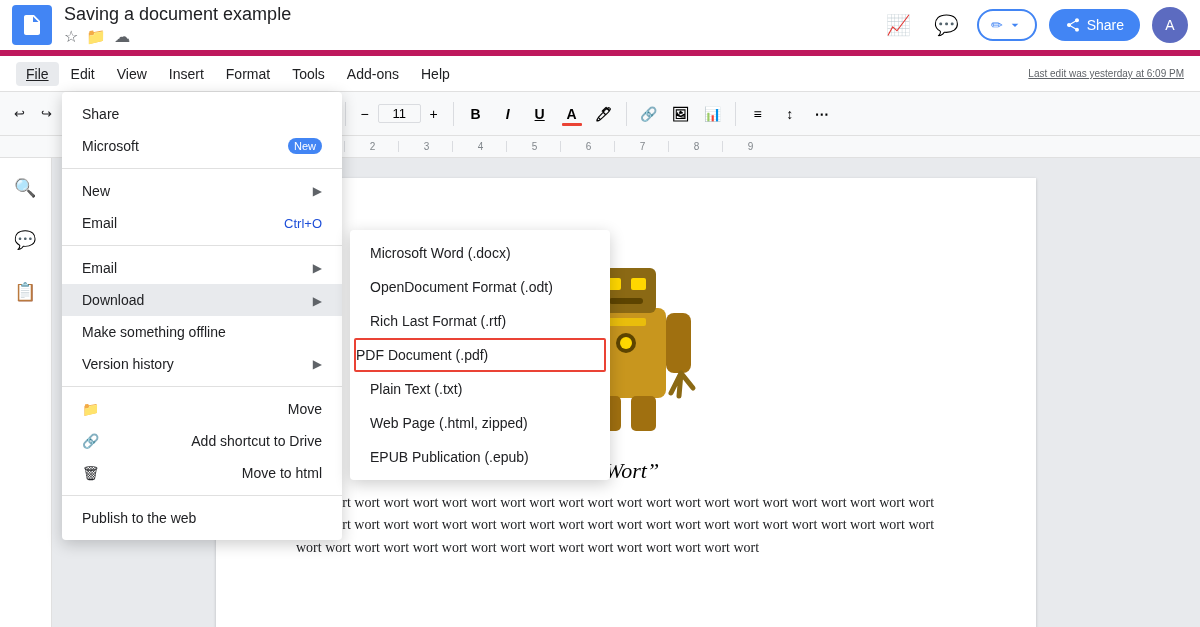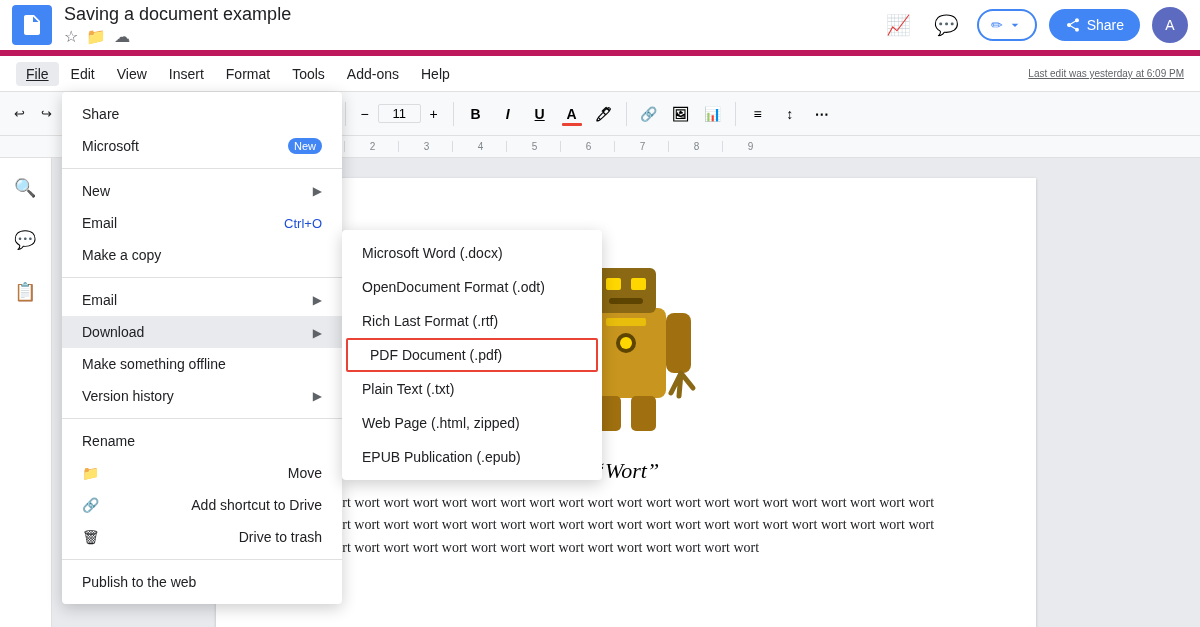--- a/index.html
+++ b/index.html
@@ -190,37 +190,37 @@
     .fm-item .arrow { color: #5f6368; font-size: 12px; }
     .fm-divider { height: 1px; background: #e0e0e0; margin: 6px 0; }
     .fm-badge {
       background: #4285f4; color: white; font-size: 11px;
       padding: 2px 6px; border-radius: 10px; margin-left: 8px;
     }
 
     
     .download-submenu {
       position: absolute;
-      top: 230px; left: 342px;
+      top: 230px; left: 350px;
       width: 260px;
       background: white;
       box-shadow: 0 4px 16px rgba(0,0,0,0.2);
       border-radius: 4px;
       z-index: 101;
       padding: 6px 0;
     }
     .ds-item {
       padding: 9px 20px; font-size: 14px; cursor: pointer; color: #202124;
     }
     .ds-item.highlighted {
       background: #fff;
       border: 2px solid #ea4335;
       border-radius: 2px;
       margin: 0 4px;
-      padding: 7px 22px;
+      padding: 7px 0;
     }
   </style>
 </head>
 <body>
 
 <div class="top-bar">
   <div class="app-icon">
     <svg width="24" height="24" viewBox="0 0 24 24" fill="white">
       <path d="M14 2H6c-1.1 0-2 .9-2 2v16c0 1.1.9 2 2 2h12c1.1 0 2-.9 2-2V8l-6-6zm-1 7V3.5L18.5 9H13z"></path>
     </svg>
@@ -392,23 +392,20 @@
   <div class="fm-item">
     <span>New</span>
     <span class="arrow">▶</span>
   </div>
 
   <div class="fm-item">
     <span>Email</span>
     <span class="shortcut">Ctrl+O</span>
   </div>
 
-  <div class="fm-item">
-    <span>Make a copy</span>
-  </div>
   <div class="fm-divider"></div>
 
   <div class="fm-item">
     <span>Email</span>
     <span class="arrow">▶</span>
   </div>
 
   <div class="fm-item active" style="background:#e8eaed;">
     <span>Download</span>
     <span class="arrow">▶</span>
@@ -417,37 +414,34 @@
   <div class="fm-item">
     <span>Make something offline</span>
   </div>
 
   <div class="fm-item">
     <span>Version history</span>
     <span class="arrow">▶</span>
   </div>
   <div class="fm-divider"></div>
 
-  <div class="fm-item">
-    <span>Rename</span>
-  </div>
 
   <div class="fm-item">
     <span style="margin-right:8px;">📁</span>
     <span>Move</span>
   </div>
 
   <div class="fm-item">
     <span style="margin-right:8px;">🔗</span>
     <span>Add shortcut to Drive</span>
   </div>
 
   <div class="fm-item">
     <span style="margin-right:8px;">🗑</span>
-    <span>Drive to trash</span>
+    <span>Move to html</span>
   </div>
   <div class="fm-divider"></div>
 
   <div class="fm-item">
     <span>Publish to the web</span>
   </div>
 </div>
 
 <div class="download-submenu">
   <div class="ds-item">

